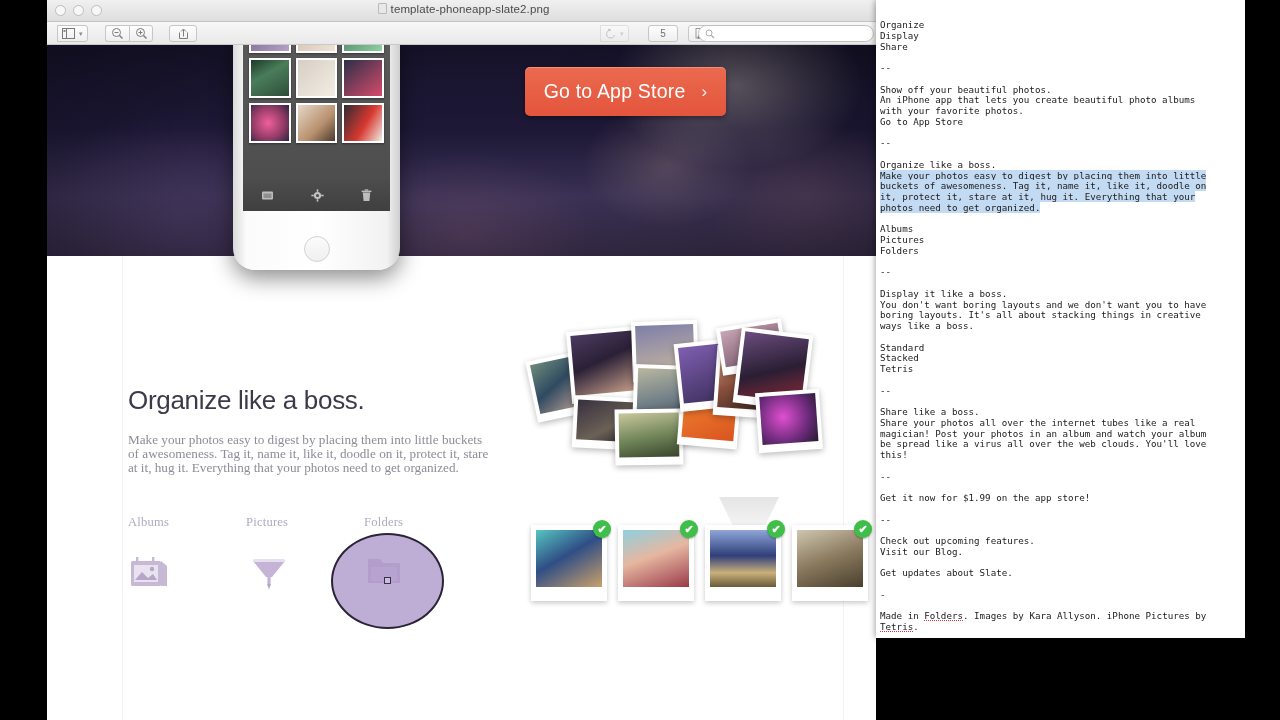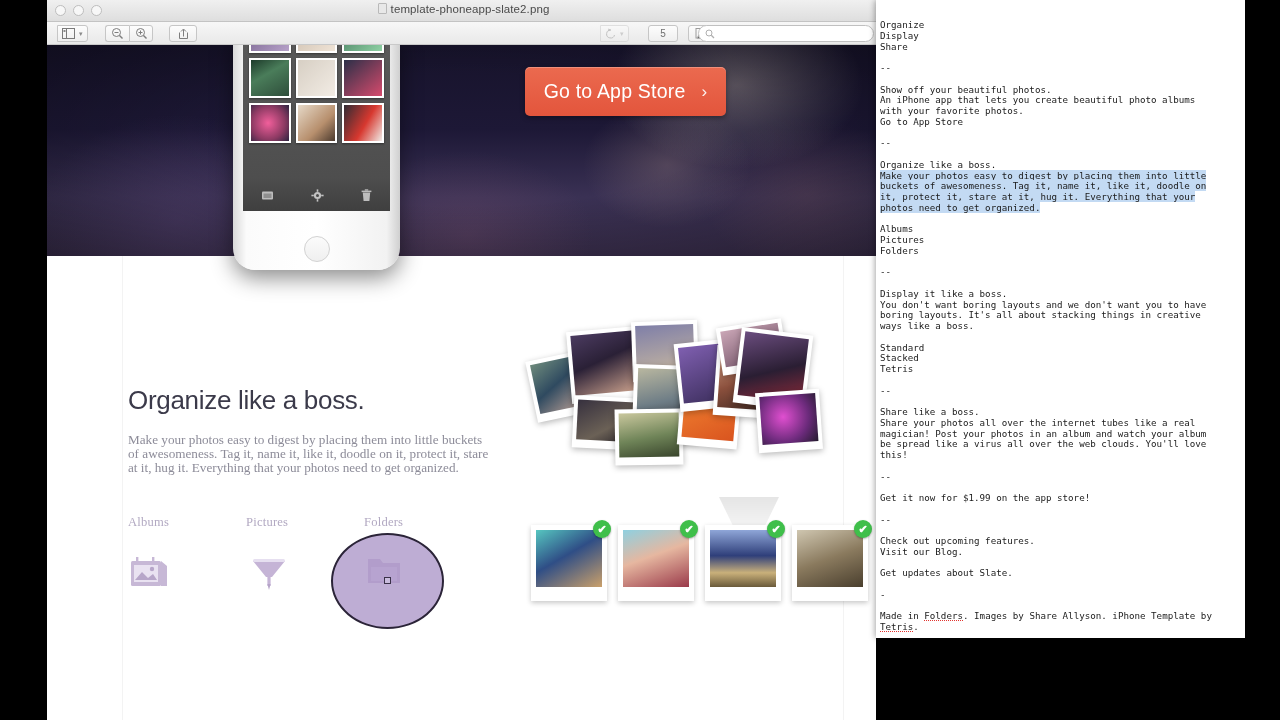--- a/index.html
+++ b/index.html
@@ -550,21 +550,21 @@
 
 --
 
 Check out upcoming features.
 Visit our Blog.
 
 Get updates about Slate.
 
 -
 
-Made in </span><span class="misspell">Folders</span><span>. Images by Share Allyson. iPhone Template by
+Made in </span><span class="misspell">Folders</span><span>. Images by Kara Allyson. iPhone Pictures by
 </span><span class="misspell">Tetris</span><span>.</span></div>
 
     <div id="text-scrollbar"></div>
   </div>
   <div id="text-bottom-fill"></div>
 
   <div id="right-black"></div>
 </div>
 
 </body></html>

